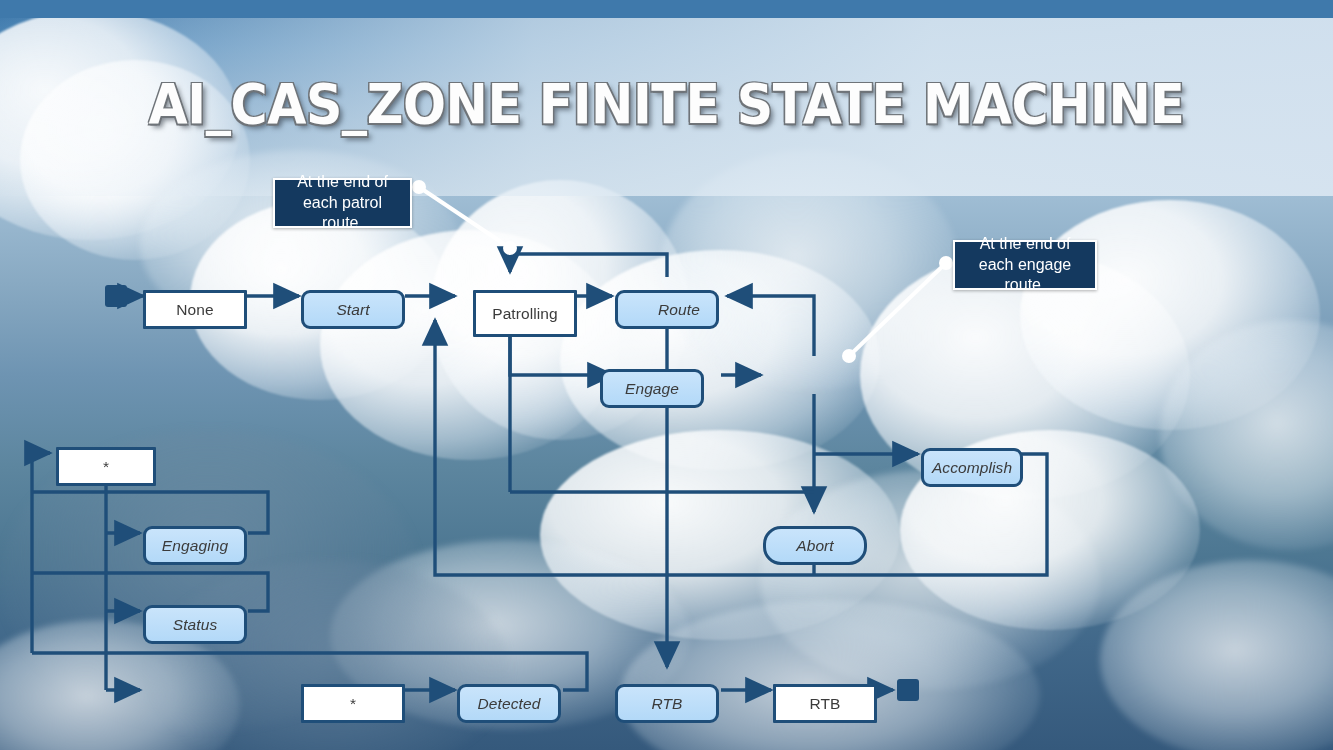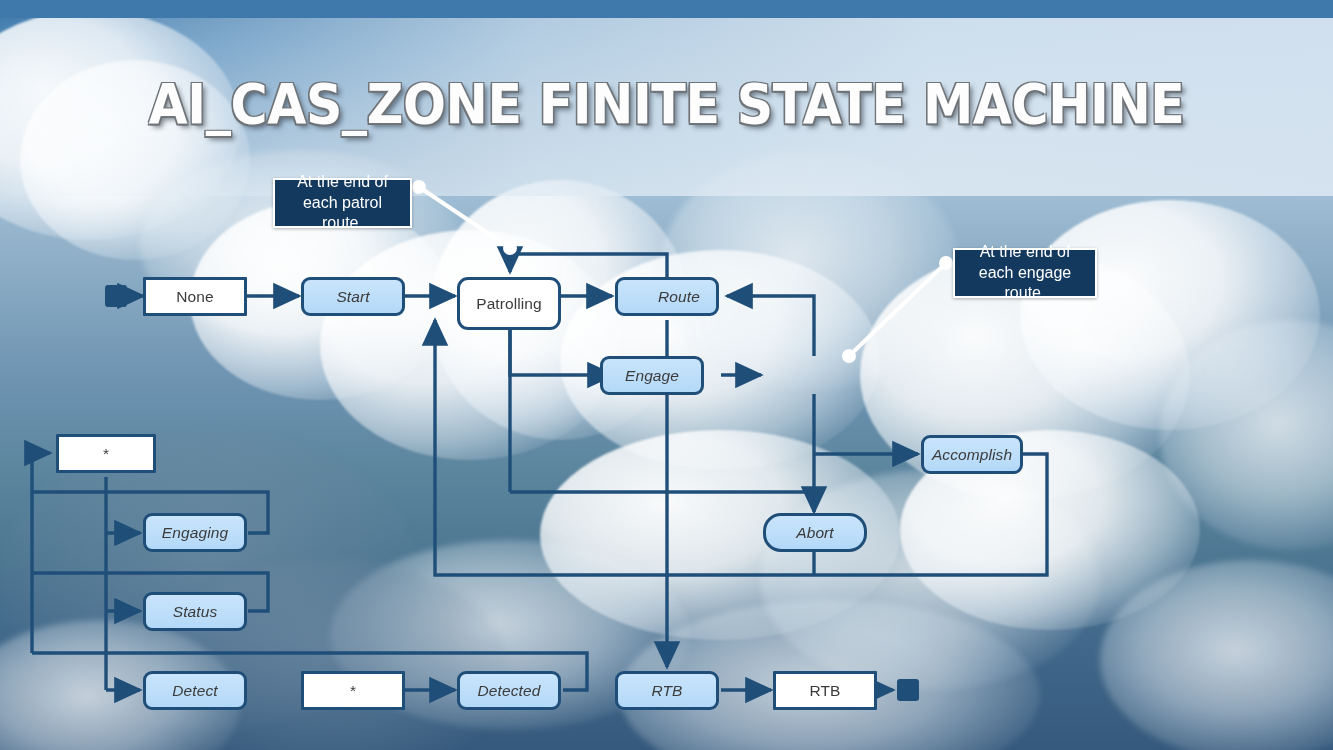--- a/index.html
+++ b/index.html
@@ -100,20 +100,21 @@
   .node {
     position: absolute;
     box-sizing: border-box;
     display: flex;
     align-items: center;
     justify-content: center;
     font-size: 15.5px;
     color: #3b3b3b;
     border: 3px solid #1f4e79;
     letter-spacing: 0.1px;
+    margin-top: 13px;
   }
   .node.state {
     background: #ffffff;
     border-radius: 1px;
   }
   .node.event {
     background: linear-gradient(180deg, #c9e4fb 0%, #b3d9f8 100%);
     border-radius: 9px;
     font-style: italic;
   }
@@ -248,44 +249,43 @@
     </g>
   </svg>
 
   <div class="terminal" style="left:105px; top:285px;"></div>
   <div class="terminal" style="left:897px; top:679px;"></div>
 
   <div class="node state" style="left:143px; top:277px; width:104px; height:39px;">None</div>
 
   <div class="node event" style="left:301px; top:277px; width:104px; height:39px;">Start</div>
 
-  <div class="node state" style="left:457px; top:277px; width:104px; height:53px;border-radius:11px;">Patrolling</div>
+  <div class="node state" style="left:473px; top:277px; width:104px; height:47px;">Patrolling</div>
 
   <div class="node event" style="left:615px; top:277px; width:104px; height:39px;padding-left:24px;">Route</div>
 
   <div class="node event" style="left:600px; top:356px; width:104px; height:39px;">Engage</div>
 
 
   <div class="node event" style="left:921px; top:435px; width:102px; height:39px;">Accomplish</div>
 
   <div class="node event" style="left:763px; top:513px; width:104px; height:39px;border-radius:18px;">Abort</div>
 
   <div class="node state" style="left:56px; top:434px; width:100px; height:39px;">*</div>
 
   <div class="node event" style="left:143px; top:513px; width:104px; height:39px;">Engaging</div>
 
   <div class="node event" style="left:143px; top:592px; width:104px; height:39px;">Status</div>
 
-  <div class="node event" style="left:143px; top:671px; width:104px; height:39px;">Detect</div>
 
   <div class="node state" style="left:301px; top:671px; width:104px; height:39px;">*</div>
 
   <div class="node event" style="left:457px; top:671px; width:104px; height:39px;">Detected</div>
 
   <div class="node event" style="left:615px; top:671px; width:104px; height:39px;">RTB</div>
 
   <div class="node state" style="left:773px; top:671px; width:104px; height:39px;">RTB</div>
 
   <div class="callout" style="left:273px; top:178px; width:139px; height:50px;">At the end of each patrol route.</div>
 
-  <div class="callout" style="left:953px; top:248px; width:144px; height:50px;">At the end of each engage route.</div>
+  <div class="callout" style="left:953px; top:240px; width:144px; height:50px;">At the end of each engage route.</div>
 
 </div>
 
 </body></html>

